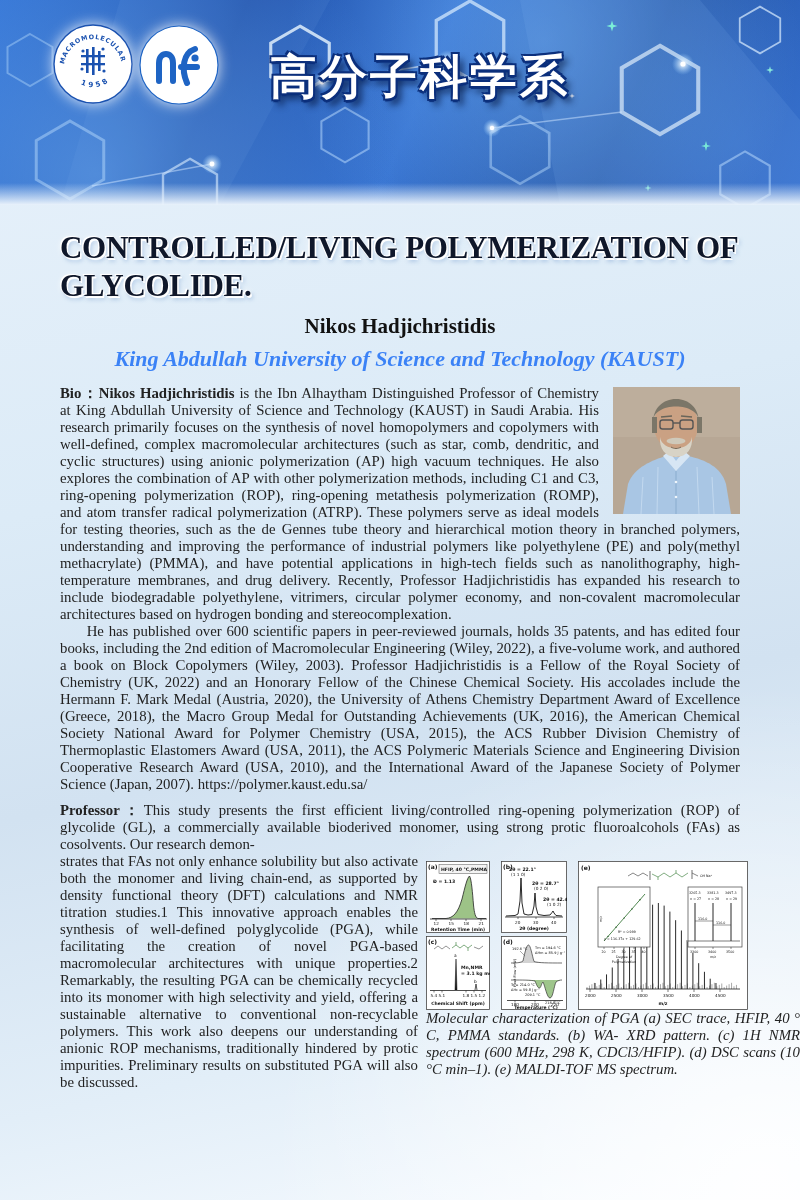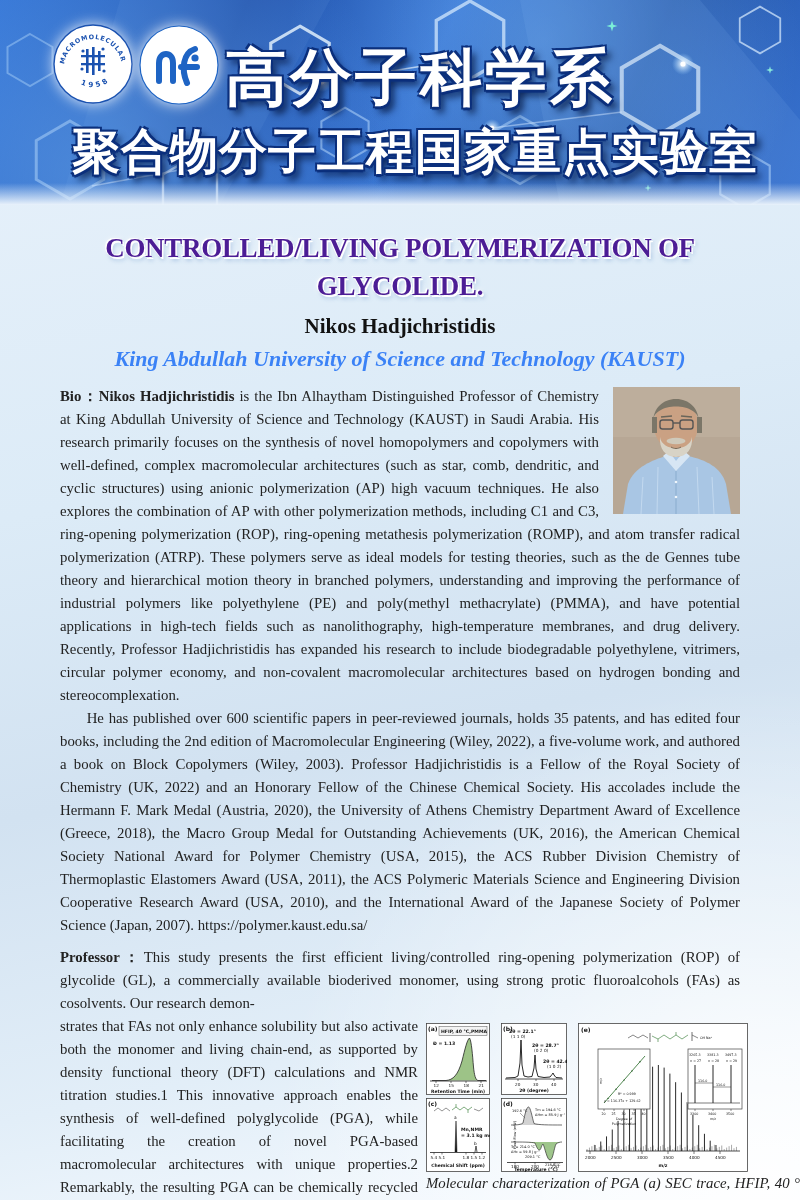--- a/index.html
+++ b/index.html
@@ -24,33 +24,33 @@
   .banner::after{content:"";position:absolute;left:0;right:0;bottom:0;height:22px;
     background:linear-gradient(180deg,rgba(233,242,251,0),#e9f2fb);}
   .hexes{position:absolute;inset:0;}
   .logo{position:absolute;filter:drop-shadow(0 0 7px rgba(255,255,255,.85));}
   .logo-seal{left:53px;top:24px;}
   .logo-lab{left:139px;top:25px;}
   .banner-line{position:absolute;white-space:nowrap;color:#ffffff;font-weight:900;
     font-family:"Liberation Sans","DejaVu Sans",sans-serif;
     text-shadow:2px 2px 0 #0b2f7c,-2px 2px 0 #0b2f7c,2px -2px 0 #0b2f7c,-2px -2px 0 #0b2f7c,
                 0 3px 1px #0b2f7c,5px 6px 7px rgba(4,20,60,.85);}
-  .banner-line1{top:36px;left:50%;transform:translateX(calc(-50% + 20px));font-size:62px;letter-spacing:3px;}
+  .banner-line1{top:46px;left:50%;transform:translateX(calc(-50% + 20px));font-size:47px;letter-spacing:3px;}
   .banner-line2{top:120px;left:50%;transform:translateX(calc(-50% + 15px));font-size:48px;letter-spacing:1px;}
 
   
   main{padding:0 60px;}
-  .title{margin:24px 0 0 0;text-align:center;font-weight:bold;font-size:27px;line-height:38px;
-    color:#4c1d95;letter-spacing:-.3px;
+  .title{margin:24px 0 0 0;text-align:left;font-weight:bold;font-size:31px;line-height:38px;
+    color:#0f172a;letter-spacing:-.3px;
     text-shadow:0 0 2px #fff,0 0 6px #fff,1.5px 1.5px 0 #fff,-1.5px -1.5px 0 #fff,2px 3px 4px rgba(120,160,210,.8);}
   .speaker{margin-top:9px;text-align:center;font-weight:bold;font-size:21px;color:#111;}
   .affiliation{margin-top:7px;text-align:center;font-weight:bold;font-style:italic;font-size:22px;color:#3b82f6;}
 
   .bio{margin-top:13px;}
-  .bio p,.abstract p{margin:0;font-size:14.8px;line-height:23px;text-align:justify;color:#222;}
+  .bio p,.abstract p{margin:0;font-size:14.8px;line-height:17px;text-align:justify;color:#222;}
   .bold{font-weight:bold;}
   .photo{float:right;width:127px;height:127px;margin:2px 0 6px 14px;}
   .indent{text-indent:1.8em;}
 
   .abstract{margin-top:9px;}
   .wrap-zone{width:740px;margin-left:0;}
   .figure-float{float:right;width:374px;margin:8px 0 4px 8px;}
   .figure-panels{display:grid;grid-template-columns:64px 66px 170px;grid-template-rows:72px 74px;
     column-gap:11px;row-gap:3px;}
   .panel{background:#fff;}
@@ -148,21 +148,20 @@
       <circle cx="40" cy="40" r="39" fill="none" stroke="#1e64c4" stroke-width="1.2"></circle>
       <g stroke="#1e64c4" stroke-width="6" fill="none" stroke-linecap="round">
         <path d="M20,56 L20,38 C20,26 34,26 34,38 L34,56"></path>
         <path d="M48,58 C42,44 44,28 56,24"></path>
         <path d="M42,42 L58,42"></path>
       </g>
       <circle cx="56" cy="33" r="3.6" fill="#1e64c4"></circle>
     </svg>
 
     <div class="banner-line banner-line1">高分子科学系</div>
-    <div class="banner-line banner-line2">聚合物分子工程国家重点实验室</div>
   </header>
 
   <main>
     <h1 class="title">
       <div>CONTROLLED/LIVING POLYMERIZATION OF GLYCOLIDE.</div>
     </h1>
     <div class="speaker">Nikos Hadjichristidis</div>
     <div class="affiliation">King Abdullah University of Science and Technology (KAUST)</div>
 
     <section class="bio">

